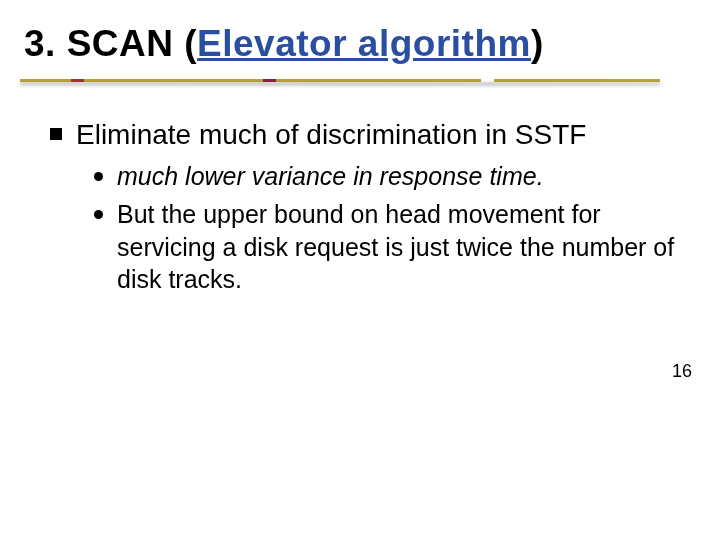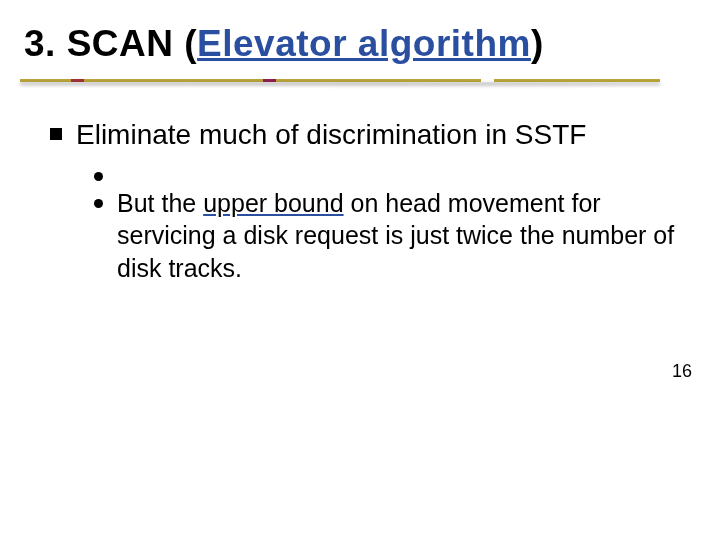--- a/index.html
+++ b/index.html
@@ -98,21 +98,20 @@
     margin-right: 14px;
     margin-top: 12px;
     flex: 0 0 auto;
   }
   .lvl2 .text {
     font-size: 25px;
     line-height: 1.3;
   }
   .italic { font-style: italic; }
   .underline {
-    text-decoration: underline;
     text-decoration-color: #2a4ea0;
     color: inherit;
   }
   .page-num {
     position: absolute;
     right: 28px;
     bottom: 38px;
     font-size: 18px;
     color: #000;
   }
@@ -134,20 +133,21 @@
   <div class="content">
     <div class="lvl1">
       <div class="bullet-sq"></div>
       <div class="text">Eliminate much of discrimination in SSTF</div>
     </div>
 
     <div class="lvl2-list">
 
       <div class="lvl2">
         <div class="bullet-dot"></div>
+        <div class="text italic">much lower variance in response time.</div>
       </div>
 
 
       <div class="lvl2">
         <div class="bullet-dot"></div>
         <div class="text">
           <span>But the </span><span class="underline">upper bound</span><span> on head movement for servicing a disk request is just twice the number of disk tracks.</span>
         </div>
       </div>
 

